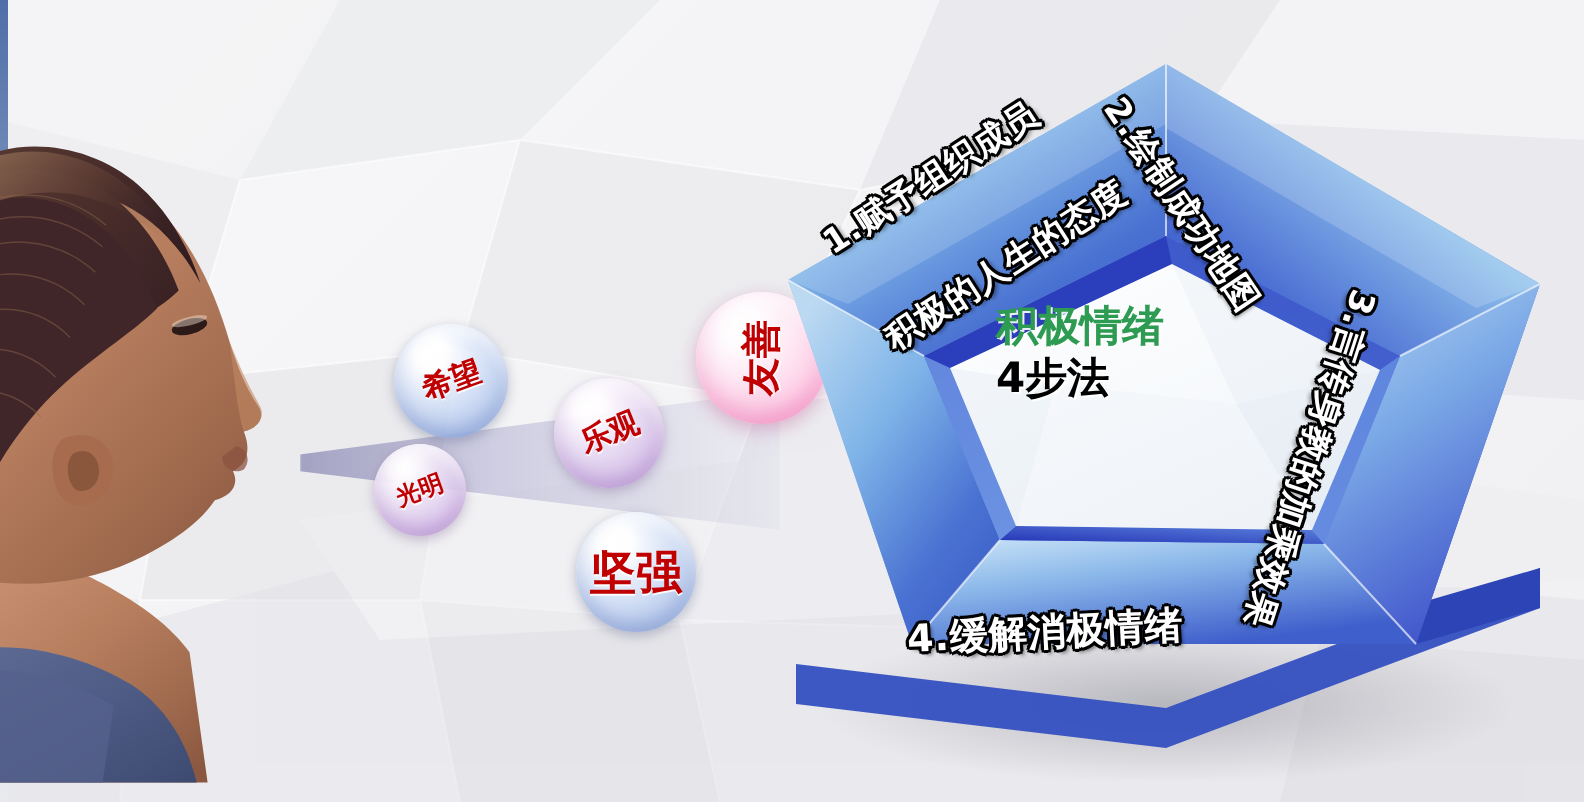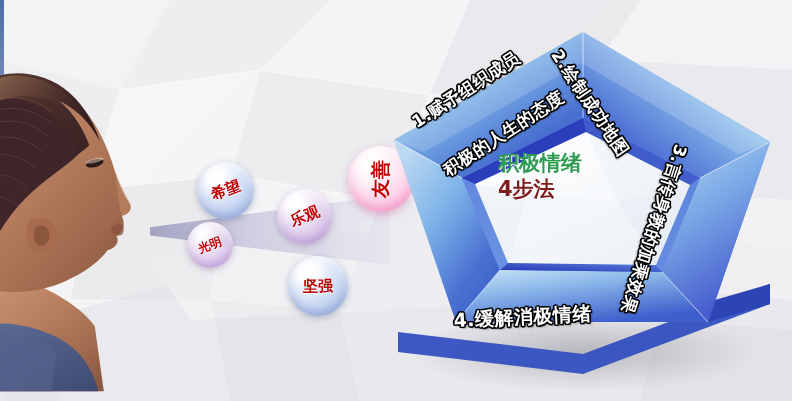--- a/index.html
+++ b/index.html
@@ -57,21 +57,21 @@
       -1.6px 0 0 #000, 1.6px 0 0 #000, 0 -1.6px 0 #000, 0 1.6px 0 #000,
       -1.2px -1.2px 0 #000, 1.2px -1.2px 0 #000, -1.2px 1.2px 0 #000, 1.2px 1.2px 0 #000,
       2px 2px 2px rgba(0,0,0,.45);
     line-height:1.12;letter-spacing:0.5px;
   }
   .center-lbl{
     position:absolute;left:120px;top:128px;width:170px;
     color:#2e9b52;font-weight:bold;font-size:21px;line-height:1.25;
     text-shadow:1px 1px 0 rgba(255,255,255,.9);
   }
-  .center-lbl .l2{color:#7f1d1d;}
+  .center-lbl .l2{color:#000000;}
 </style>
 </head>
 <body>
 
 <div id="stage">
 
   <div class="bg-base"></div>
   <svg class="bg-poly" width="792" height="401" viewBox="0 0 792 401">
     <defs>
       <linearGradient id="pg1" x1="0" y1="0" x2="1" y2="1">
@@ -198,21 +198,21 @@
 
   <div class="bubble bub-violet" style="left:187px;top:222px;width:46px;height:46px;">
     <span class="lbl" style="font-size:12px;transform:rotate(-20deg);">光明</span>
   </div>
 
   <div class="bubble bub-violet" style="left:277px;top:189px;width:55px;height:55px;">
     <span class="lbl" style="font-size:15px;transform:rotate(-22deg);">乐观</span>
   </div>
 
   <div class="bubble bub-blue" style="left:288px;top:256px;width:60px;height:60px;">
-    <span class="lbl" style="font-size:15px;">坚强</span>
+    <span class="lbl" style="font-size:23px;">坚强</span>
   </div>
 
   <div class="bubble bub-pink" style="left:348px;top:146px;width:66px;height:66px;">
     <span class="lbl" style="font-size:19px;transform:rotate(-90deg);">友善</span>
   </div>
 
   <div class="penta-wrap">
     <svg width="400" height="368" viewBox="0 0 400 368">
       <defs>
         <linearGradient id="faceA" x1="0" y1="0" x2="0.9" y2="1">

